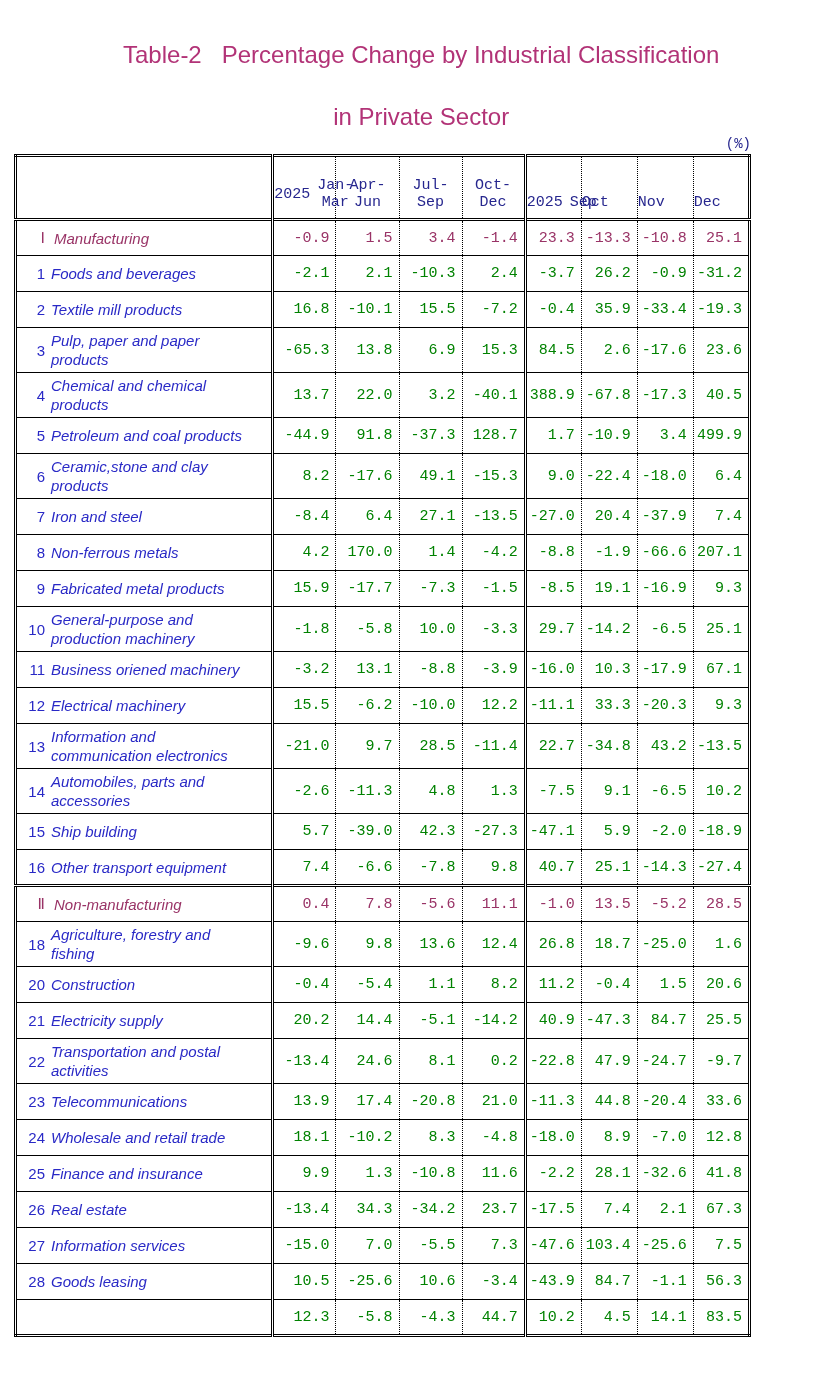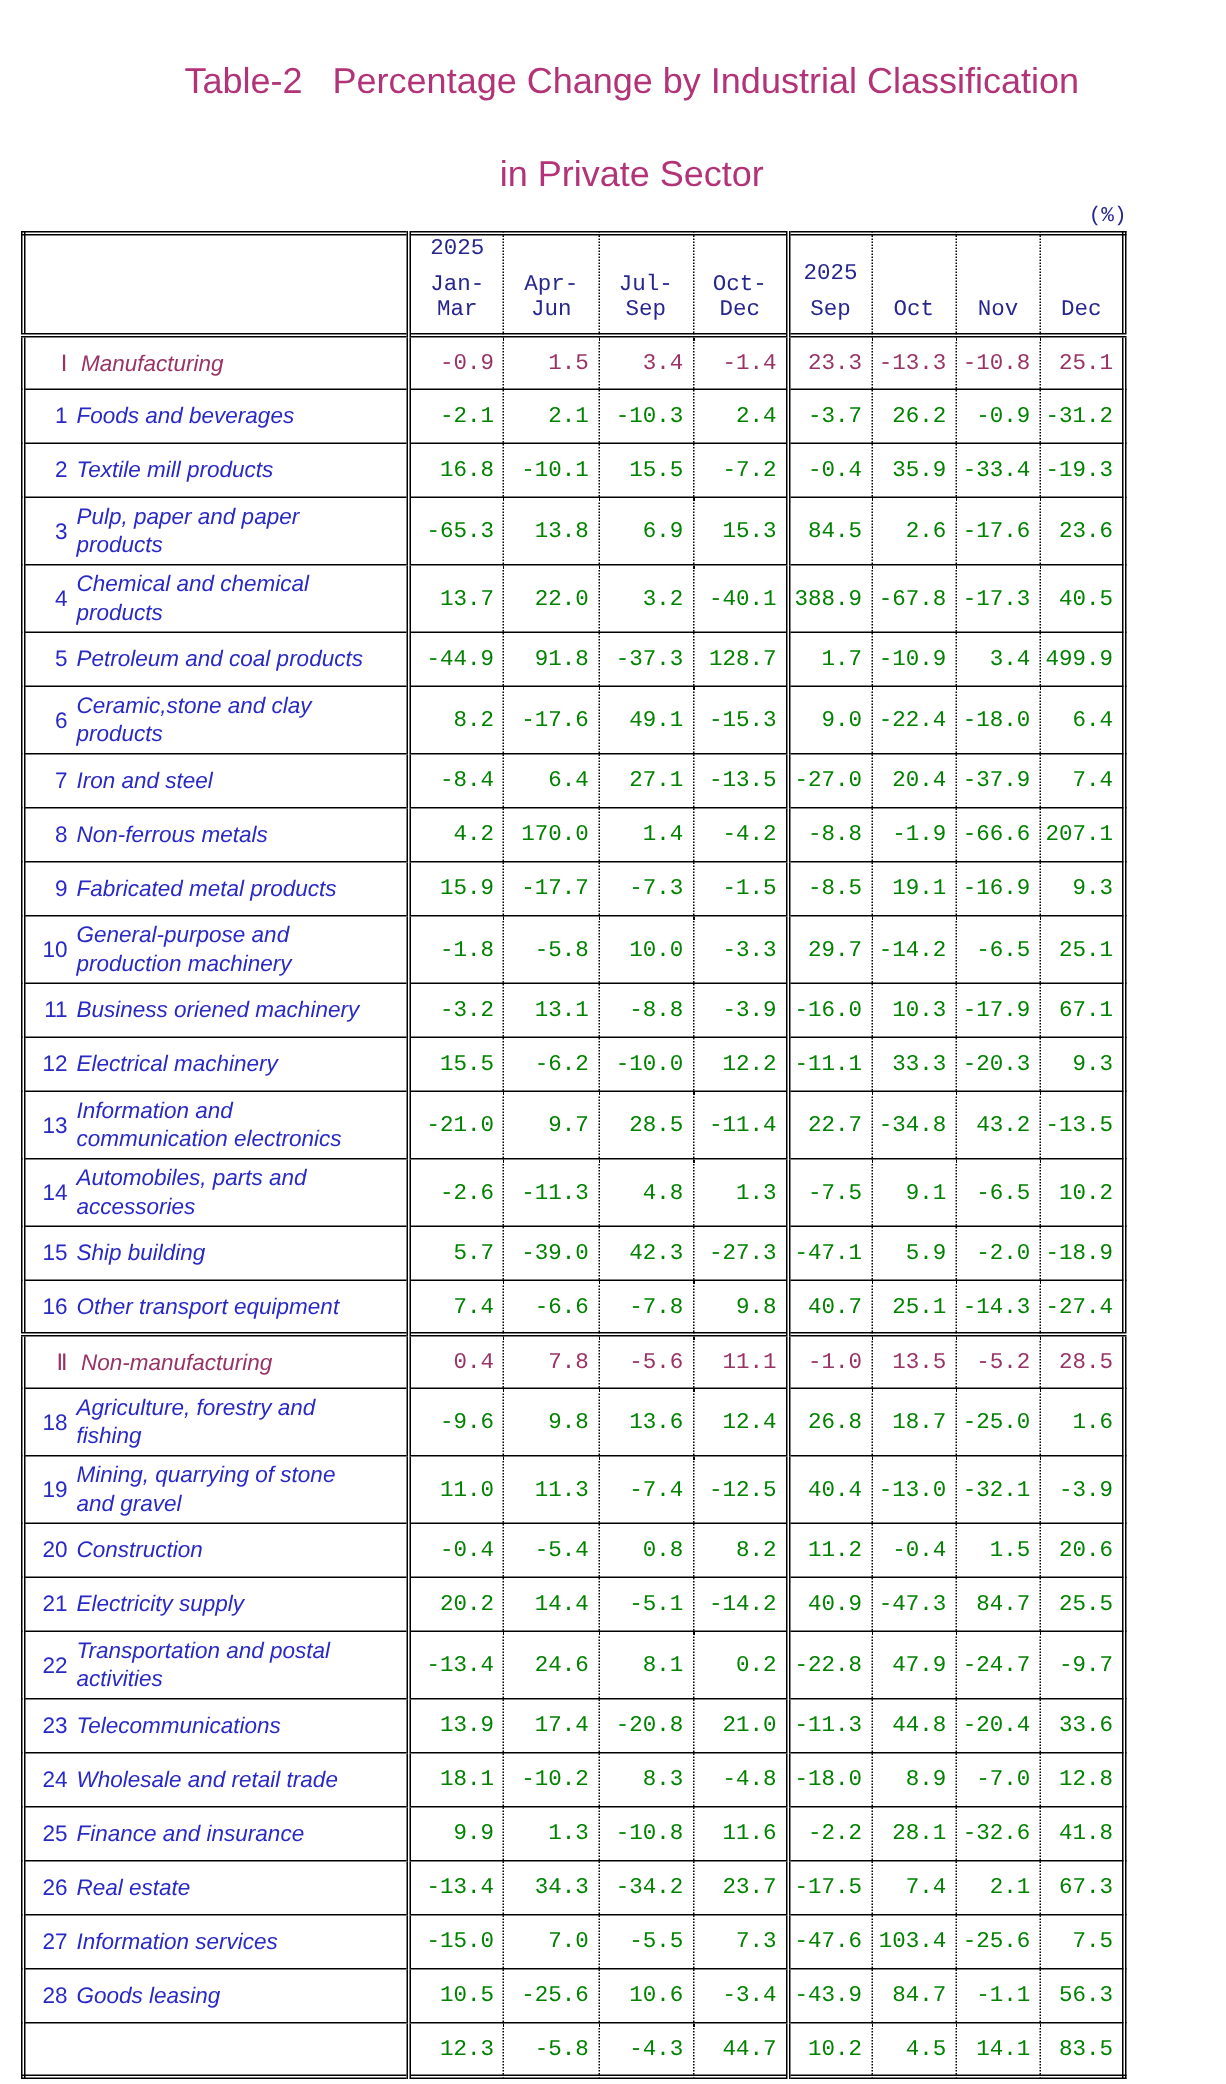--- a/index.html
+++ b/index.html
@@ -11,21 +11,21 @@
   .title{ text-align:center; color:var(--title); font-size:24px; line-height:31px;
           margin-top:8px; white-space:pre-wrap;padding-left:12px; }
   .unit{ width:737px; margin:4px 0 2px 14px; text-align:right; color:var(--header);
          font-family:"Liberation Mono",monospace; font-size:14px; }
   table{ border-collapse:collapse; table-layout:fixed; margin-left:14px; width:737px;
          border:3px double var(--border); }
   col.c-label{width:257px;} col.c-q{width:63px;} col.c-m{width:56px;}
   thead tr{ height:64px; border-bottom:3px double var(--border); }
   th{ font-weight:normal; padding:0; vertical-align:bottom; }
   .hcell{ font-family:"Liberation Mono",monospace; font-size:15px; color:var(--header); }
-  .hcell .hstack{ display:flex; flex-direction:column; align-items:center; gap:7px; padding-bottom:7px; }
+  .hcell .hstack{ display:flex; flex-direction:row; align-items:center; gap:7px; padding-bottom:7px; }
   tbody tr{ border-bottom:1px solid var(--border); height:36px; }
   tbody tr.sec2{ border-top:3px double var(--border); }
   td{ padding:0; vertical-align:middle; }
   td.gstart, th.gstart{ border-left:3px double var(--border); }
   td.dot, th.dot{ border-left:1px dotted var(--border); }
   td.val{ text-align:right; padding:3px 6px 3px 0; font-family:"Liberation Mono",monospace;
           font-size:15px; }
   tr.item td.val{ color:var(--value); }
   tr.sec td.val{ color:var(--section); }
   td.lblcell{ padding:3px 4px; }
@@ -406,43 +406,27 @@
         <td class="val dot">13.6</td>
         <td class="val dot">12.4</td>
         <td class="val gstart">26.8</td>
         <td class="val dot">18.7</td>
         <td class="val dot">-25.0</td>
         <td class="val dot">1.6</td>
       </tr>
       <tr class="item">
         <td class="lblcell">
           <div class="lblwrap">
-            <span class="num">19</span>
-            <span class="lbl">Mining, quarrying of stone and gravel</span>
-          </div>
-        </td>
-        <td class="val gstart">11.0</td>
-        <td class="val dot">11.3</td>
-        <td class="val dot">-7.4</td>
-        <td class="val dot">-12.5</td>
-        <td class="val gstart">40.4</td>
-        <td class="val dot">-13.0</td>
-        <td class="val dot">-32.1</td>
-        <td class="val dot">-3.9</td>
-      </tr>
-      <tr class="item">
-        <td class="lblcell">
-          <div class="lblwrap">
             <span class="num">20</span>
             <span class="lbl">Construction</span>
           </div>
         </td>
         <td class="val gstart">-0.4</td>
         <td class="val dot">-5.4</td>
-        <td class="val dot">0.8</td>
+        <td class="val dot">1.1</td>
         <td class="val dot">8.2</td>
         <td class="val gstart">11.2</td>
         <td class="val dot">-0.4</td>
         <td class="val dot">1.5</td>
         <td class="val dot">20.6</td>
       </tr>
       <tr class="item">
         <td class="lblcell">
           <div class="lblwrap">
             <span class="num">21</span>

